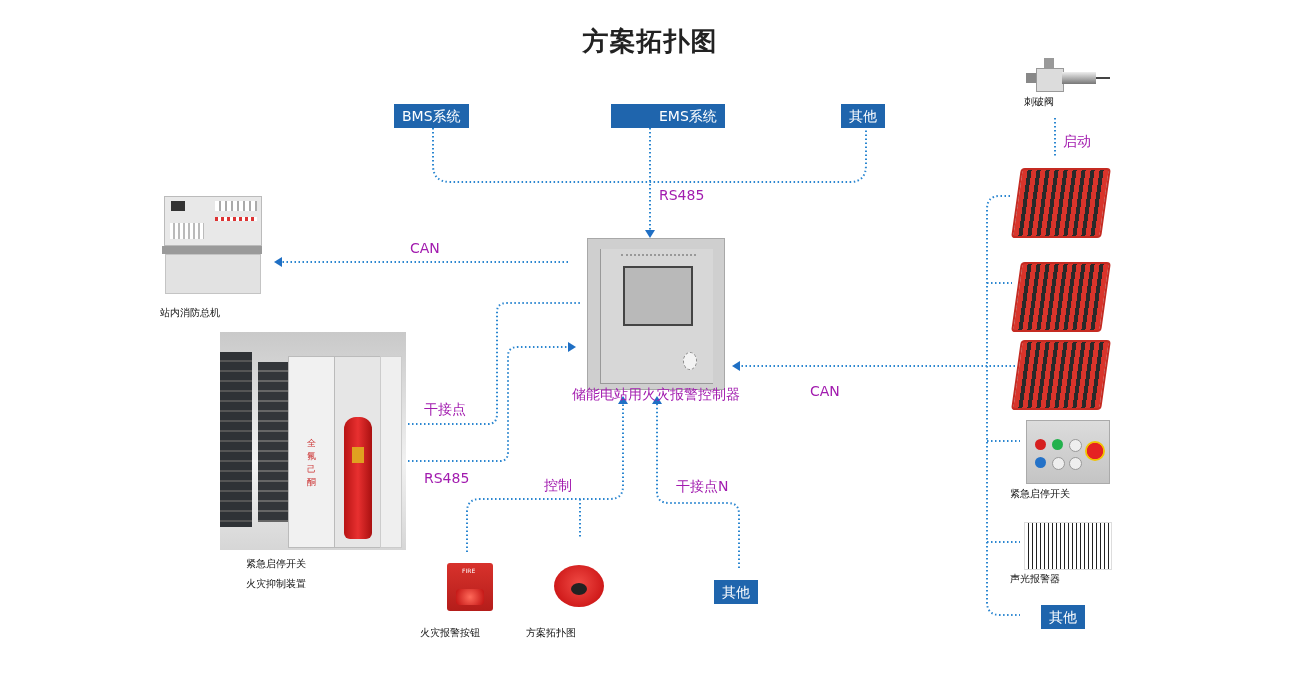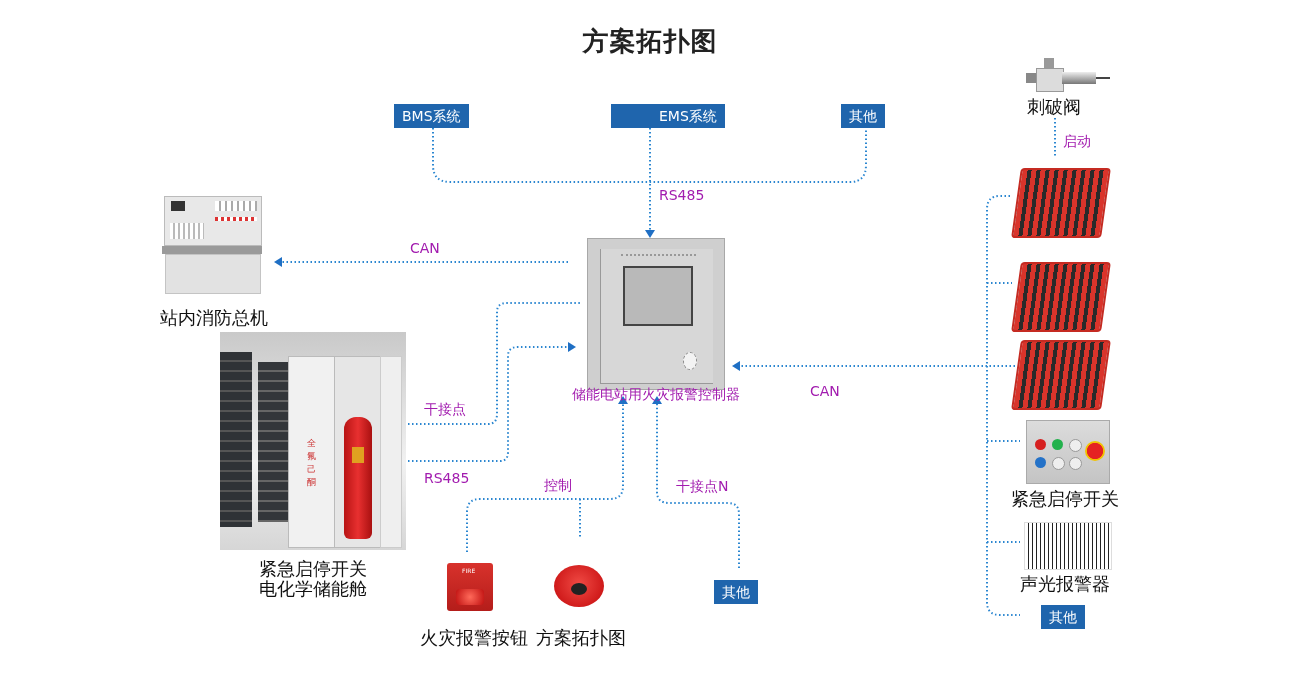--- a/index.html
+++ b/index.html
@@ -1,21 +1,21 @@
 <!DOCTYPE html>
 <html><head>
 <meta charset="utf-8">
 <style>
   html,body{margin:0;padding:0;background:#fff;}
   body{width:1300px;height:690px;position:relative;overflow:hidden;font-family:"DejaVu Sans","Liberation Sans",sans-serif;color:#111;}
   .abs{position:absolute;}
   .title{left:0;width:1300px;top:14px;text-align:center;font-size:26px;font-weight:bold;color:#222;letter-spacing:1px;margin-top:10px;}
   .tag{background:#1f65ad;color:#fff;font-size:14px;padding:3px 8px;line-height:18px;white-space:nowrap;}
   .lbl{font-size:14px;color:#a21caf;white-space:nowrap;}
-  .cap{font-size:18px;color:#111;text-align:center;white-space:nowrap;}
+  .cap{font-size:10px;color:#111;text-align:left;white-space:nowrap;}
   svg.wires{position:absolute;left:0;top:0;}
   .wire{fill:none;stroke:#2b86d0;stroke-width:2;stroke-dasharray:1.5 2.5;}
   .arrow{fill:#1f6fc4;}
 </style>
 </head>
 <body>
 
 <div class="abs title">方案拓扑图</div>
 
 <svg class="wires" width="1300" height="690">
@@ -90,21 +90,21 @@
     </div>
   </div>
   <div class="abs" style="left:114px;top:24px;width:46px;height:190px;background:#e6e6e6;border:1px solid #bbb;">
     <div class="abs" style="left:9px;top:60px;width:28px;height:122px;background:linear-gradient(90deg,#b81414,#e83030,#a91010);border-radius:12px 12px 6px 6px;">
       <div class="abs" style="left:8px;top:30px;width:12px;height:16px;background:#e0a020;"></div>
     </div>
   </div>
   <div class="abs" style="left:160px;top:24px;width:20px;height:190px;background:#efefef;border:1px solid #ccc;"></div>
 </div>
 <div class="abs cap" style="left:246px;top:557px;width:134px;">紧急启停开关</div>
-<div class="abs cap" style="left:246px;top:577px;width:134px;">电化学储能舱</div>
+<div class="abs cap" style="left:246px;top:577px;width:134px;">火灾抑制装置</div>
 
 <div class="abs lbl" style="left:424px;top:401px;">干接点</div>
 <div class="abs lbl" style="left:424px;top:470px;">RS485</div>
 <div class="abs lbl" style="left:544px;top:477px;">控制</div>
 <div class="abs lbl" style="left:676px;top:478px;">干接点N</div>
 
 <div class="abs" style="left:447px;top:563px;width:46px;height:48px;background:linear-gradient(180deg,#d8322c,#b41d1a);border-radius:3px;">
   <div class="abs" style="left:15px;top:4px;font-size:6px;color:#fff;">FIRE</div>
   <div class="abs" style="left:9px;top:26px;width:28px;height:16px;background:radial-gradient(circle,#ff6a5a,#c01010);border-radius:4px;"></div>
 </div>

